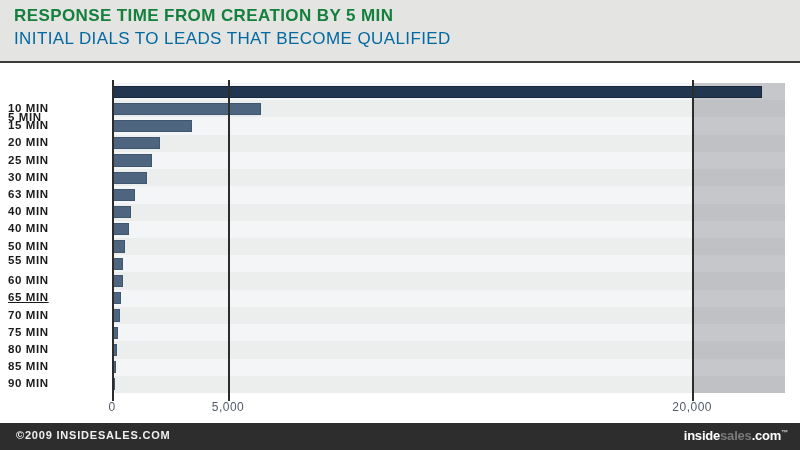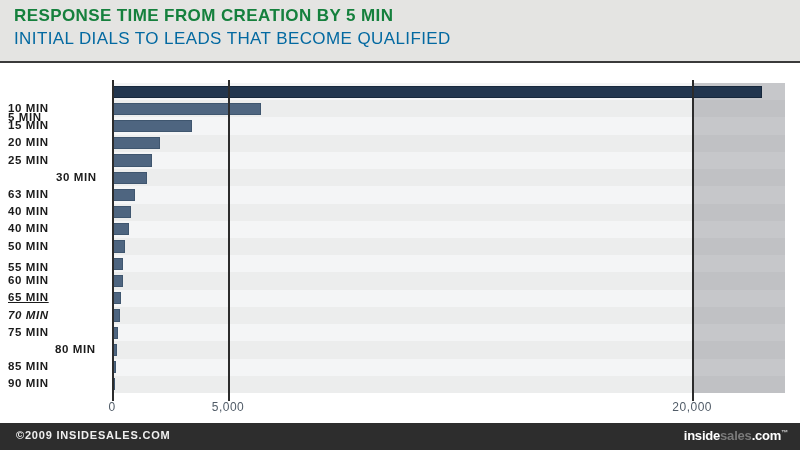--- a/index.html
+++ b/index.html
@@ -222,31 +222,31 @@
         </div>
     </div>
   </div>
 
   <div class="ylabels" id="ylabels">
       <div class="ylabel" style="top: 2px; margin-top: 26px;">5 MIN</div>
       <div class="ylabel" style="top: 18.8333px;">10 MIN</div>
       <div class="ylabel" style="top: 36.0556px;">15 MIN</div>
       <div class="ylabel" style="top: 53.2778px;">20 MIN</div>
       <div class="ylabel" style="top: 70.5px;">25 MIN</div>
-      <div class="ylabel" style="top: 87.7222px; margin-left: 48px;">30 MIN</div>
+      <div class="ylabel" style="top: 87.7222px;">30 MIN</div>
       <div class="ylabel" style="top: 104.944px;">63 MIN</div>
       <div class="ylabel" style="top: 122.167px;">40 MIN</div>
       <div class="ylabel" style="top: 139.389px;">40 MIN</div>
       <div class="ylabel" style="top: 156.611px;">50 MIN</div>
-      <div class="ylabel" style="top: 178px;">55 MIN</div>
+      <div class="ylabel" style="top: 171px;">55 MIN</div>
       <div class="ylabel" style="top: 191.056px;">60 MIN</div>
       <div class="ylabel" style="top: 208.278px; text-decoration: underline;">65 MIN</div>
-      <div class="ylabel" style="top: 225.5px; font-style: italic;">70 MIN</div>
+      <div class="ylabel" style="top: 225.5px;">70 MIN</div>
       <div class="ylabel" style="top: 242.722px;">75 MIN</div>
-      <div class="ylabel" style="top: 259.944px; margin-left: 47px;">80 MIN</div>
+      <div class="ylabel" style="top: 259.944px;">80 MIN</div>
       <div class="ylabel" style="top: 277.167px;">85 MIN</div>
       <div class="ylabel" style="top: 294.389px;">90 MIN</div>
     </div>
   <div class="axis-y"></div>
   <div id="xaxis">
       <div class="tick" style="left: 112px;"></div>
       <div class="xlabel" style="left: 112px;">0</div>
       <div class="gridline" style="left: 228.034px;"></div>
       <div class="tick" style="left: 228.034px;"></div>
       <div class="xlabel" style="left: 228.034px;">5,000</div>

